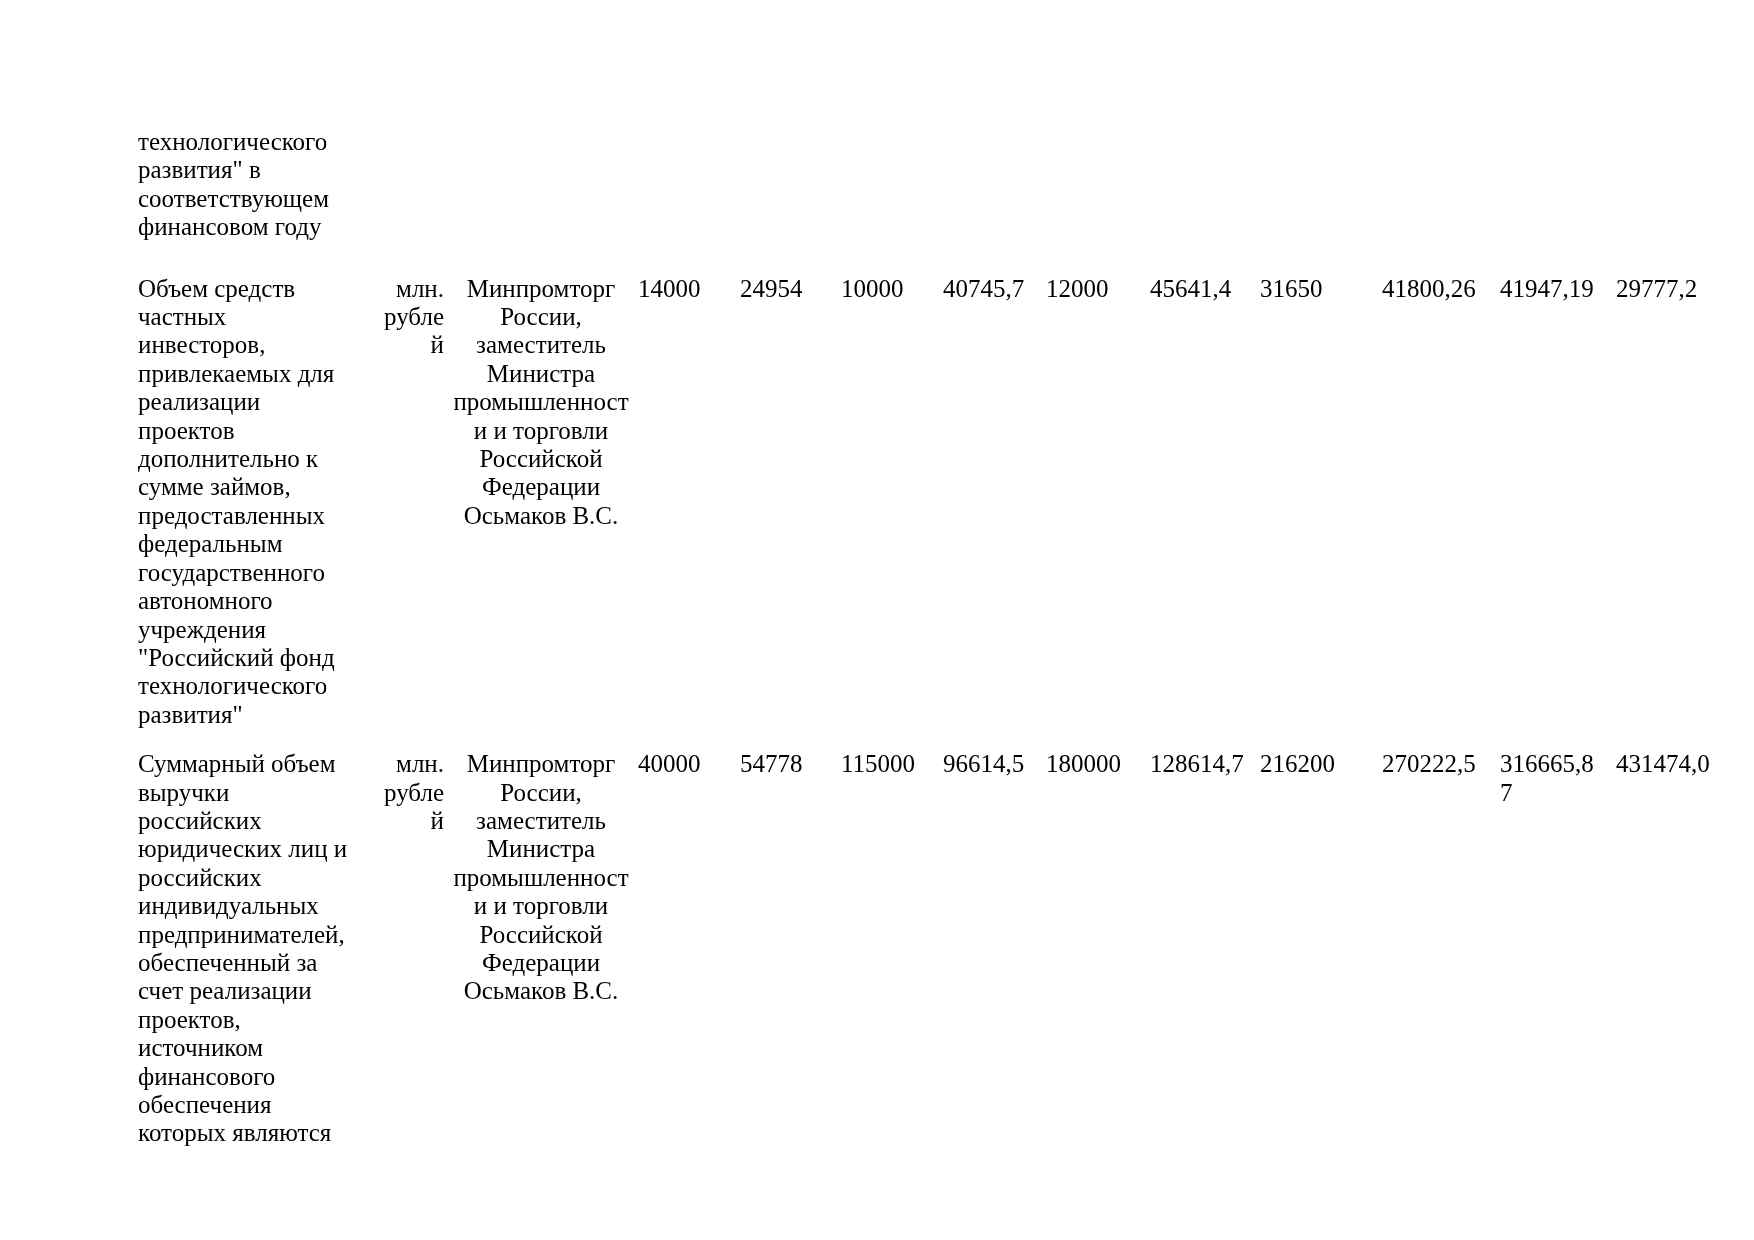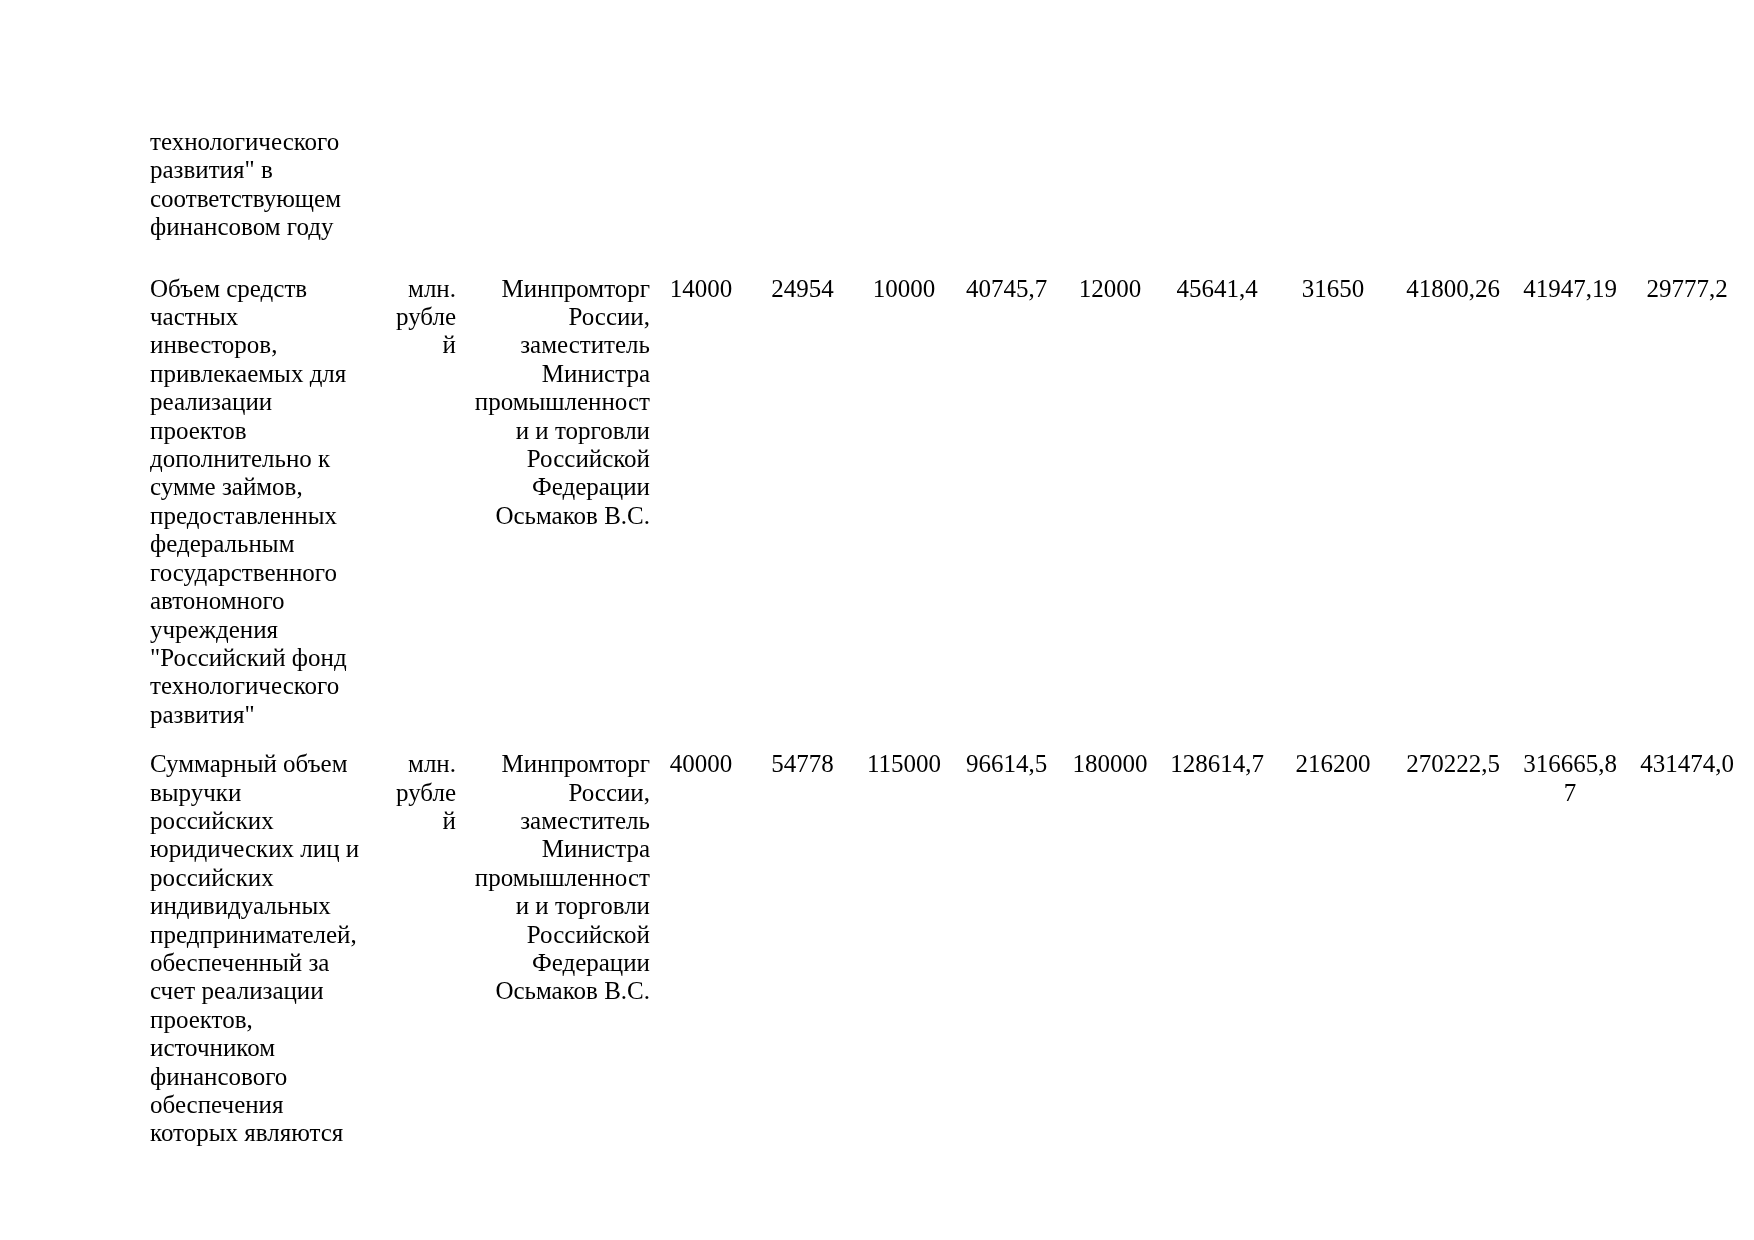--- a/index.html
+++ b/index.html
@@ -15,40 +15,40 @@
     overflow: hidden;
     font-family: "Liberation Serif", "DejaVu Serif", serif;
   }
   .page {
     position: absolute;
     inset: 0;
     background: #ffffff;
   }
   table.doc-table {
     position: absolute;
-    left: 150px;
+    left: 138px;
     top: 128px;
     border-collapse: collapse;
     table-layout: fixed;
     font-size: 25px;
     line-height: 28.4px;
     color: #000000;
     font-family: "Liberation Serif", "DejaVu Serif", serif;
   }
   table.doc-table td {
     vertical-align: top;
     padding: 0;
     white-space: pre-line;
     border: none;
     overflow: hidden;
   }
   td.c-ind  { text-align: left; }
   td.c-unit { text-align: right; }
-  td.c-resp { text-align: right; padding-left: 6px; }
-  td.c-val  { text-align: center; }
+  td.c-resp { text-align: center; padding-left: 6px; }
+  td.c-val  { text-align: left; }
   tr.row-continued td { padding-bottom: 33px; }
   tr.row-investors td { padding-bottom: 21px; }
 </style>
 </head>
 <body>
 
 <div class="page">
   <table class="doc-table">
     <colgroup>
       <col style="width:226px">

